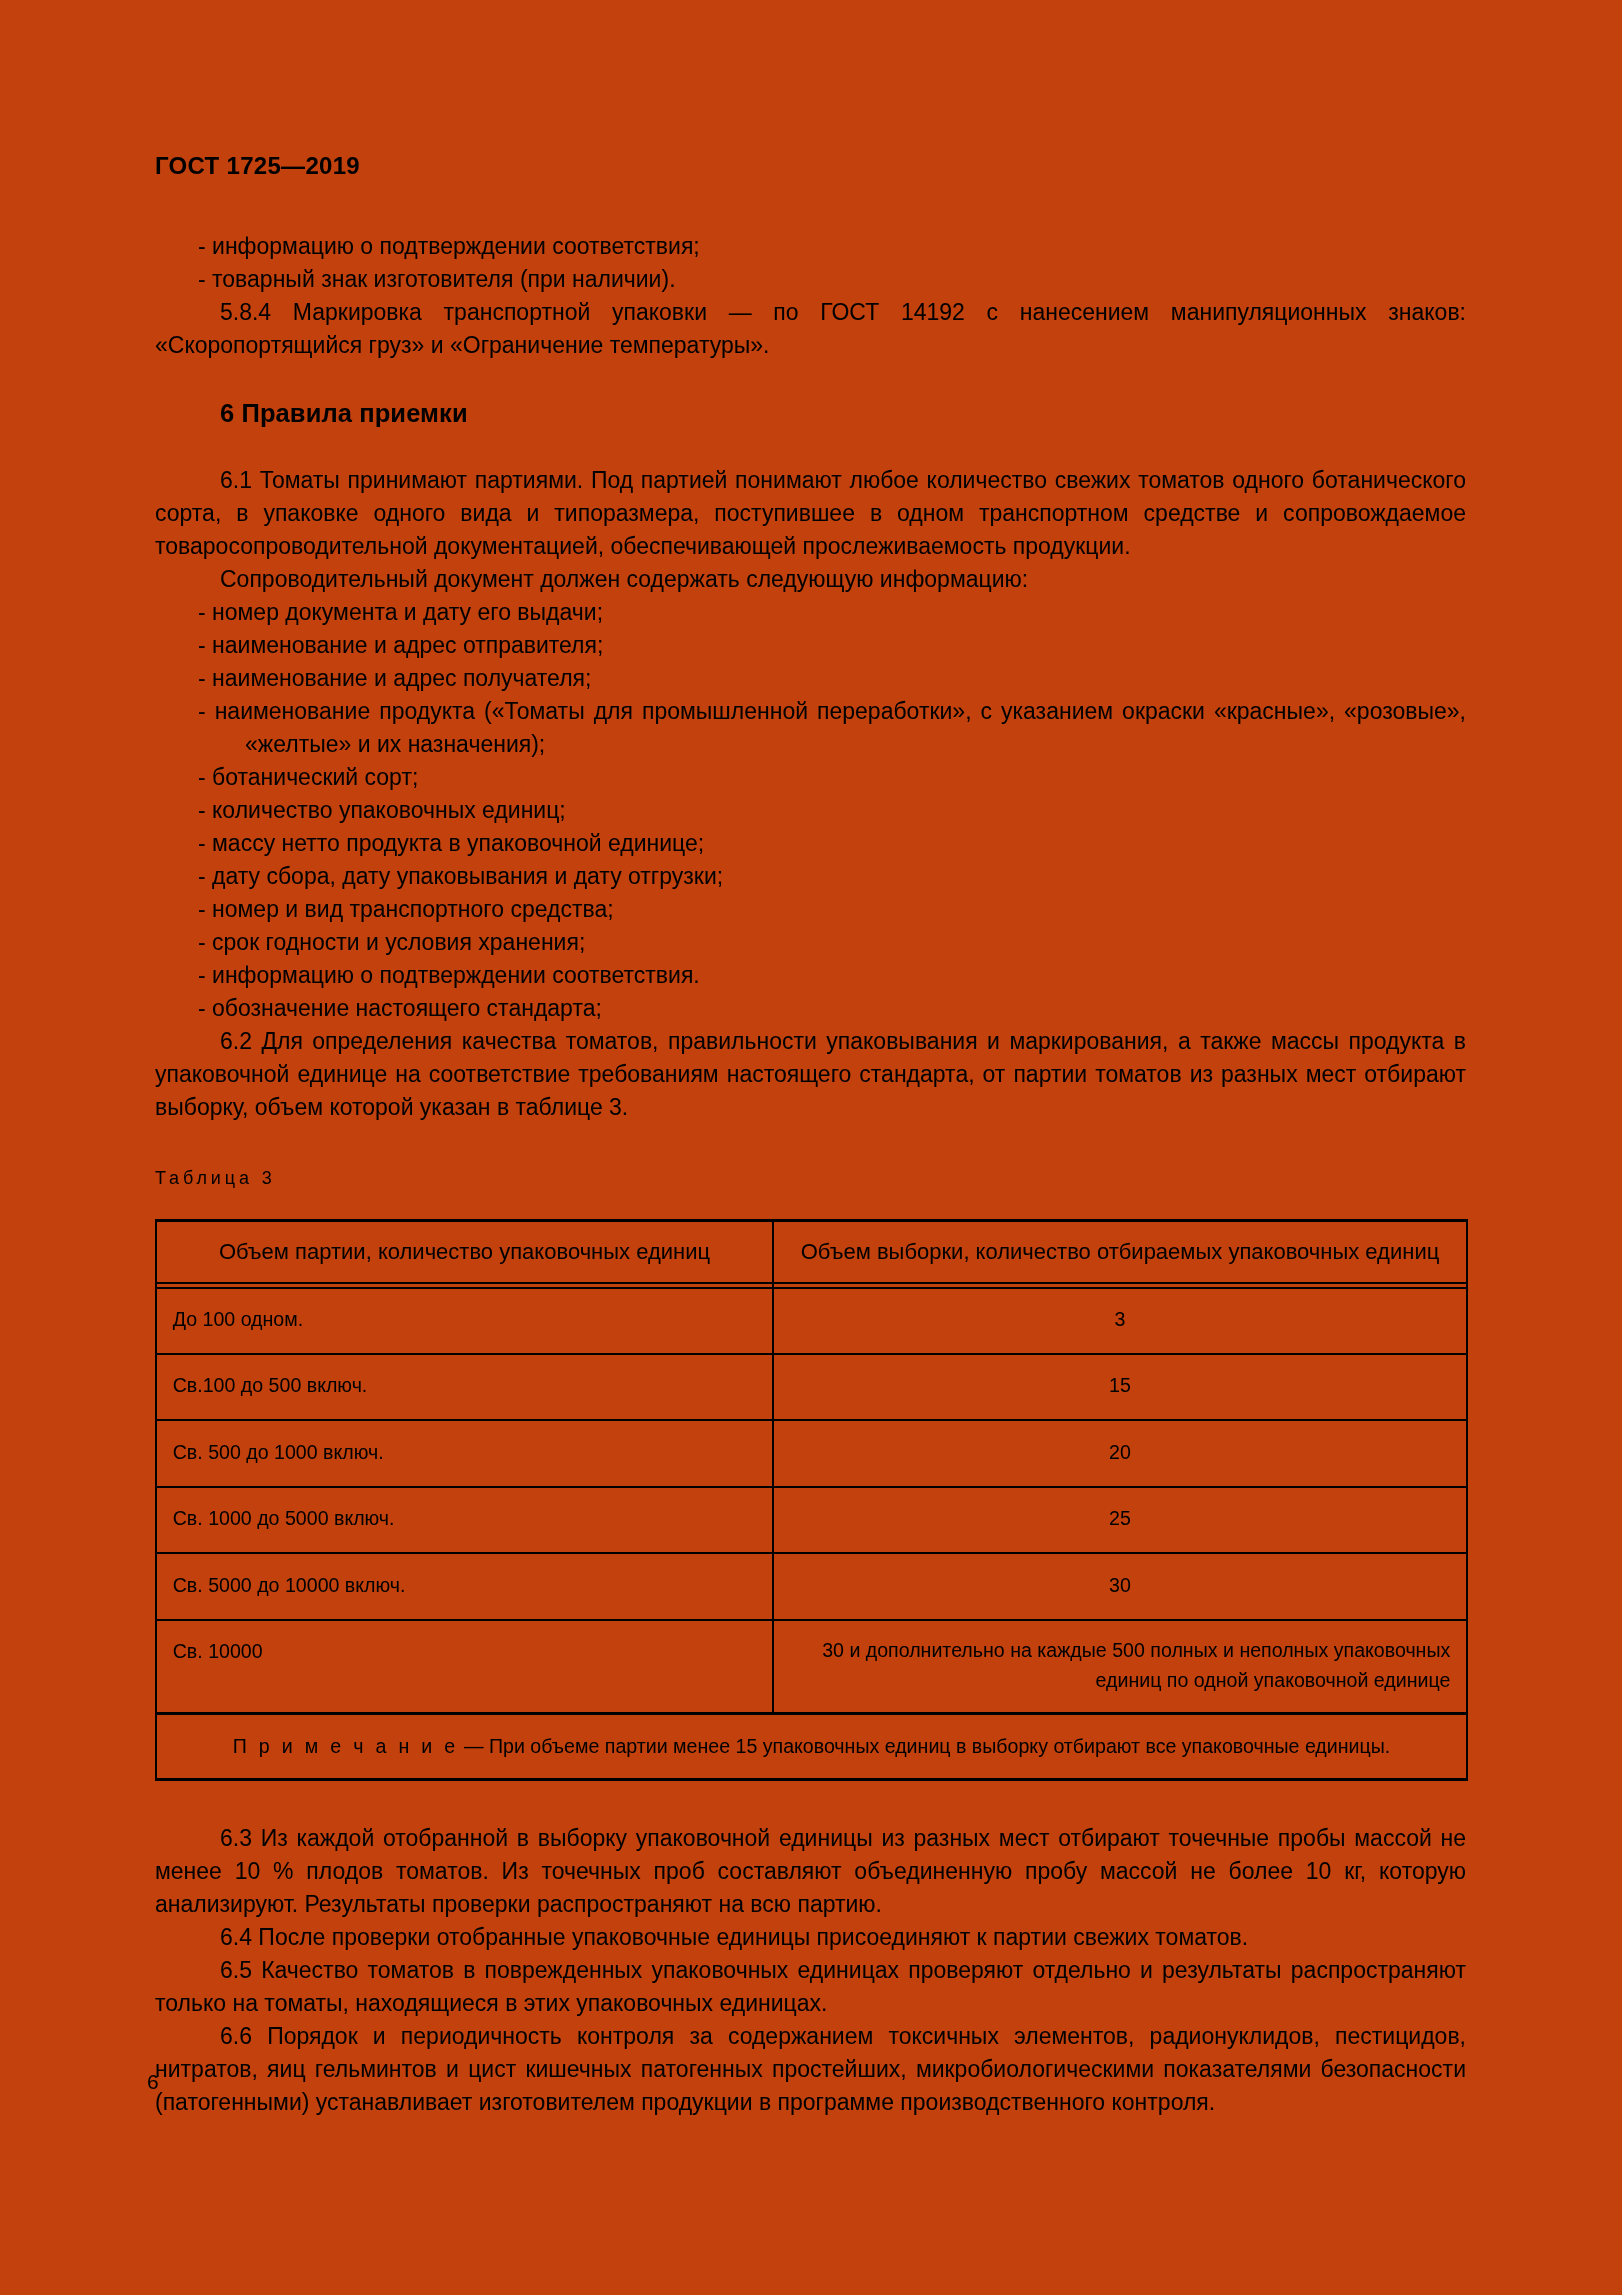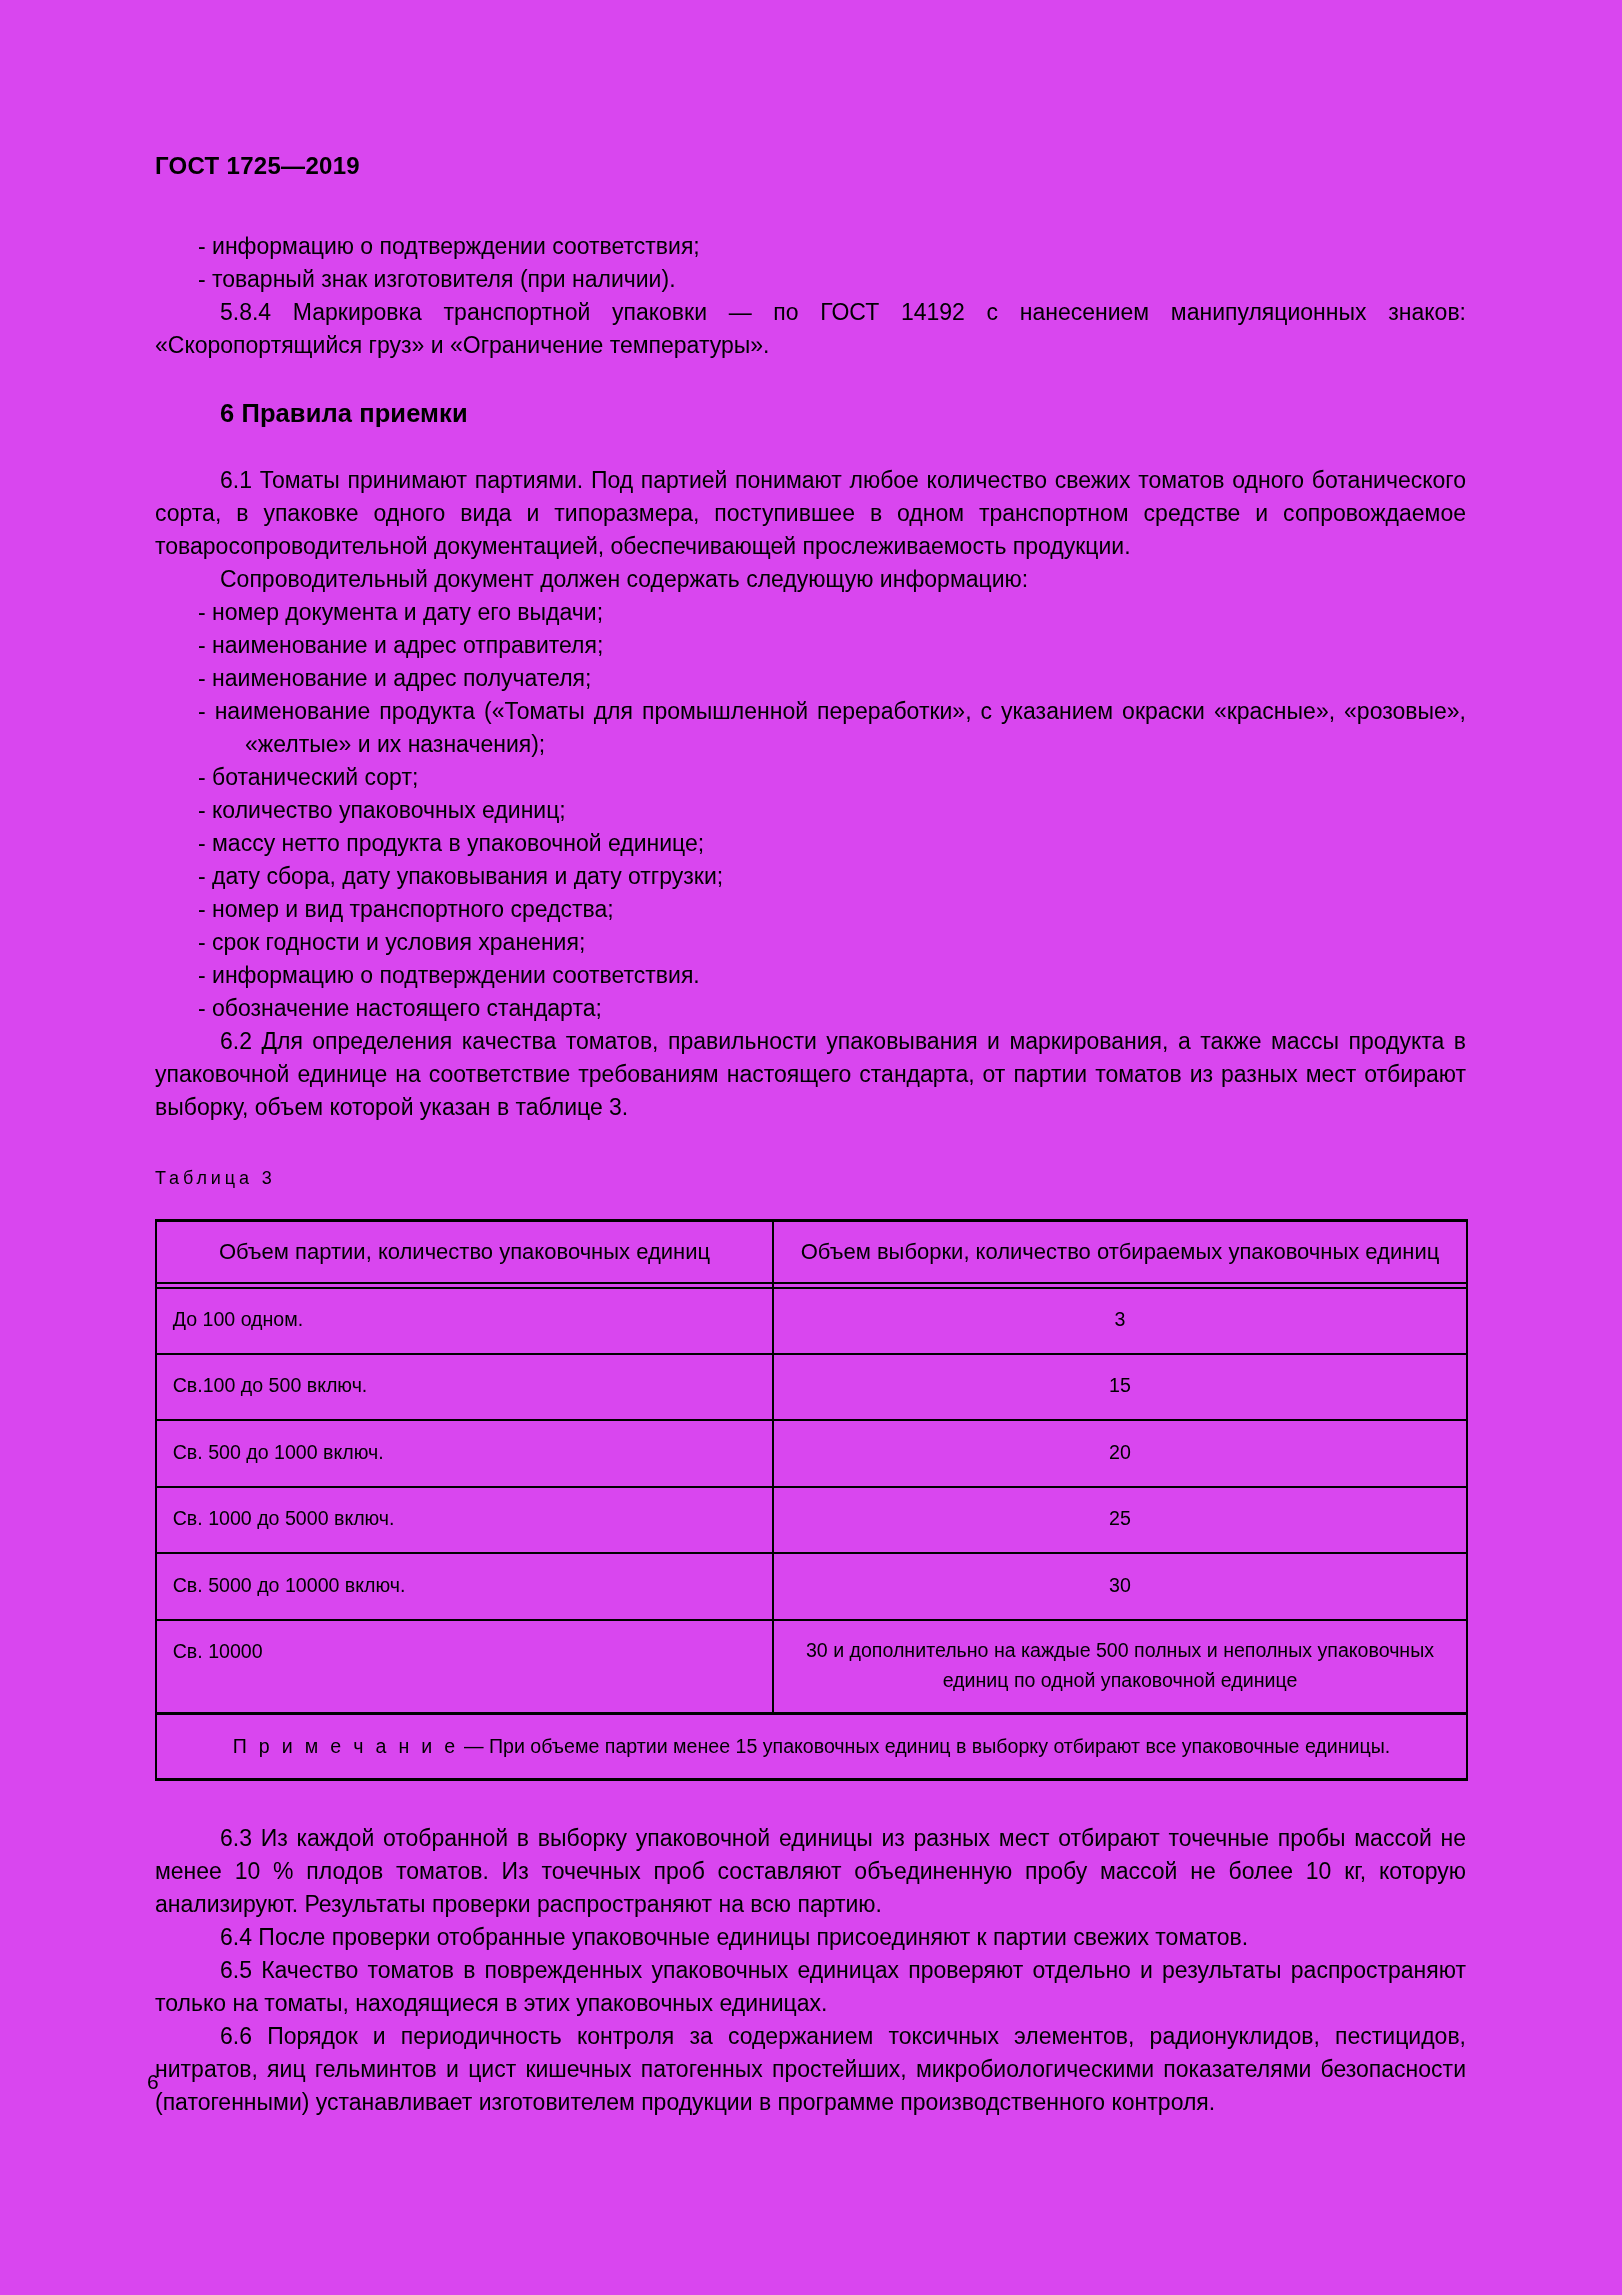--- a/index.html
+++ b/index.html
@@ -8,21 +8,21 @@
     background: #ffffff;
   }
   body {
     font-family: "Liberation Sans", "DejaVu Sans", sans-serif;
     color: #000000;
   }
   .page {
     position: relative;
     width: 1623px;
     height: 2295px;
-    background: #d946ef;
+    background: #c2410c;
     box-sizing: border-box;
     overflow: hidden;
   }
 
   
   .doc-header {
     position: absolute;
     left: 155px;
     top: 152px;
     font-size: 24px;
@@ -118,21 +118,21 @@
     padding: 14.4px 15.7px 17px 15.7px;
     height: 31px;
   }
   table.gost-table tr.data-row td.c1 {
     text-align: left;
   }
   table.gost-table tr.data-row td.c2 {
     text-align: center;
   }
   table.gost-table tr.data-row td.c2.multiline {
-    text-align: center;
+    text-align: right;
     line-height: 30px;
   }
   table.gost-table tr.note-row td {
     border-top: 3.3px solid #000;
     border-bottom: 3.3px solid #000;
     padding: 15.7px 15.7px 17px 15.7px;
     text-align: center;
     line-height: 30px;
   }
   .note-label {

